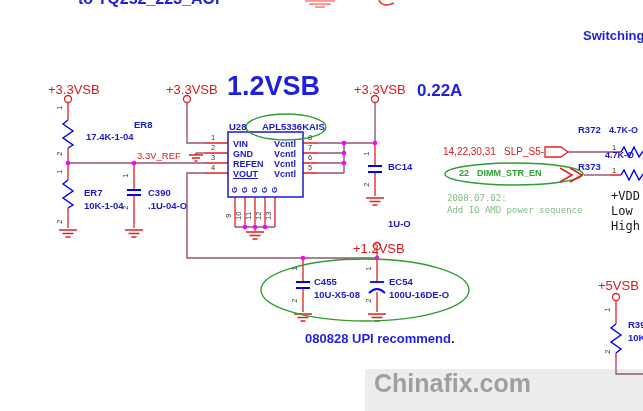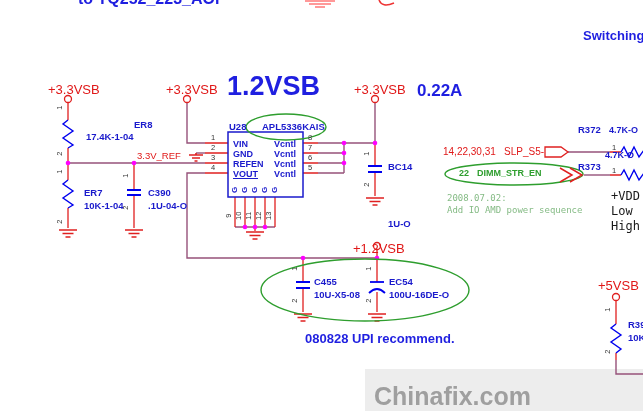--- a/index.html
+++ b/index.html
@@ -13,21 +13,21 @@
   .rot{transform:rotate(-90deg);transform-origin:center center;}
   .pwr{color:#e01818;font-size:13px;}
   .redlab{color:#e01818;font-size:10px;}
   .grnlab{color:#2e9e2e;font-size:9px;font-weight:bold;}
   .bigblue{color:#1f1fe0;font-weight:bold;}
   .mono{font-family:"DejaVu Sans Mono",monospace;}
   .notegreen{color:#85bb85;font-size:9px;}
   .seq{color:#1a1a1a;font-size:12px;}
   #wm{position:absolute;left:365px;top:369px;width:278px;height:42px;z-index:3;display:flex;}
   #wm .wm-left{background:#9e9e9e;width:112px;height:100%;display:flex;align-items:center;}
-  #wm .wm-right{background:#ededed;flex:1;display:flex;align-items:flex-end;padding-left:9px;}
+  #wm .wm-right{background:#ededed;flex:1;display:flex;align-items:flex-start;padding-left:9px;}
   #wm .cn{color:#ffffff;font-weight:bold;font-size:26px;letter-spacing:1px;}
   #wm .en{color:#9f9f9f;font-weight:bold;font-size:25px;}
   .z2{z-index:2;}
 </style>
 </head>
 <body>
 
 <div id="stage">
 
   <svg width="643" height="411">

